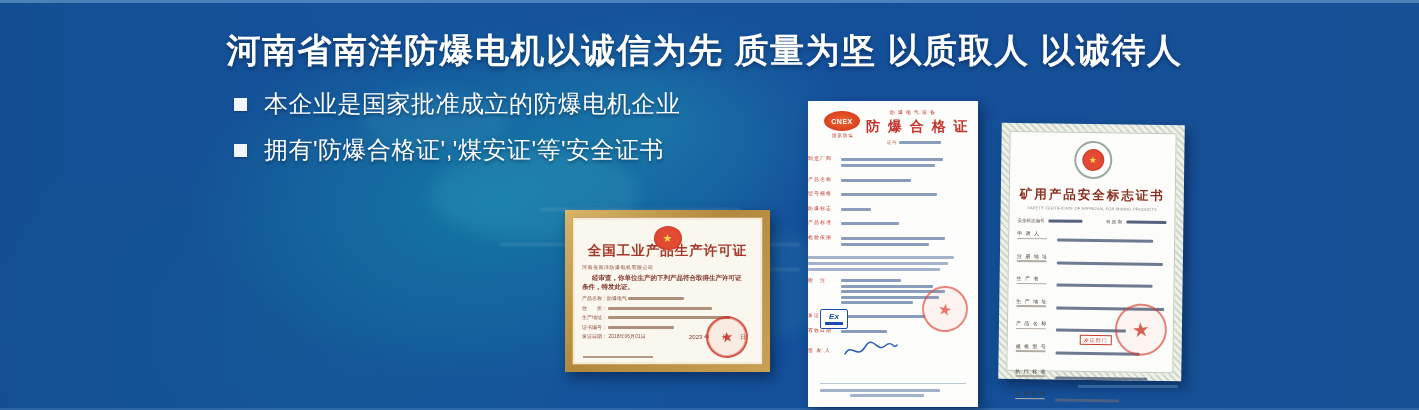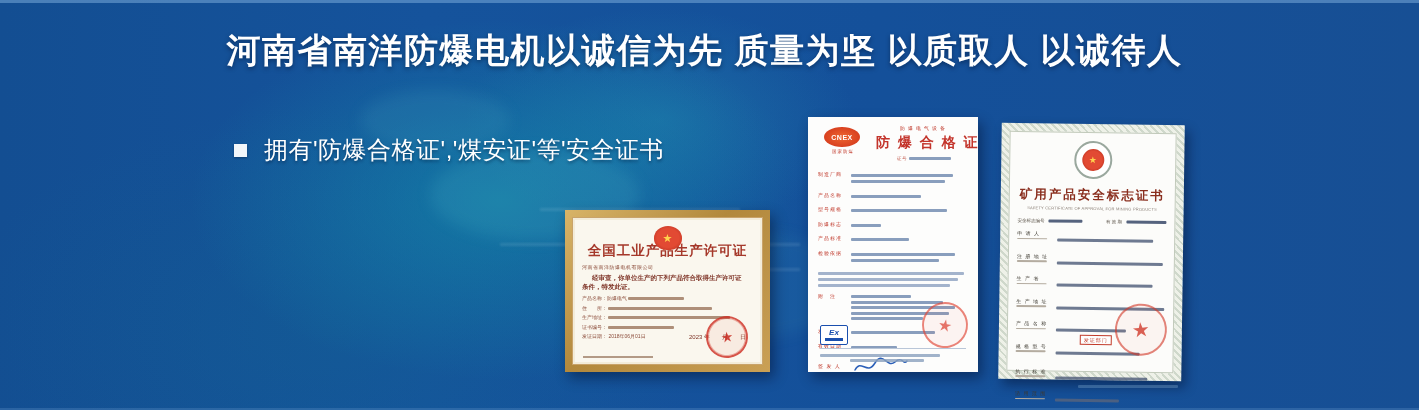--- a/index.html
+++ b/index.html
@@ -52,21 +52,21 @@
   .c1-row{margin-top:3.5px;font-size:5px;color:#8a4a38;white-space:nowrap;}
   .cert1 .bar{background:#a07d64;opacity:.85;}
   .c1-expiry{position:absolute;right:16px;bottom:22px;font-size:6px;color:#7e3326;}
   .c1-seal{position:absolute;right:14px;top:98px;width:38px;height:38px;border:2px solid rgba(205,45,35,.8);
     border-radius:50%;display:flex;align-items:center;justify-content:center;
     box-shadow:inset 0 0 0 1px rgba(205,45,35,.35);transform:rotate(-8deg);background:rgba(230,80,60,.07);}
   .c1-seal span{color:rgba(200,40,30,.85);font-size:14px;}
   .c1-bottomline{position:absolute;left:10px;bottom:6px;width:70px;height:2px;background:#b39a86;}
 
   
-  .cert2{left:808px;top:117px;width:170px;height:255px;background:#fdfdfc;padding:8px 10px;box-sizing:border-box;}
+  .cert2{left:808px;top:101px;width:170px;height:306px;background:#fdfdfc;padding:8px 0;box-sizing:border-box;}
   .cnex-logo{position:absolute;left:16px;top:10px;width:38px;text-align:center;}
   .cnex-oval{width:36px;height:20px;background:radial-gradient(#e85c2c 20%,#cf3018);border-radius:50%;
     display:flex;align-items:center;justify-content:center;}
   .cnex-oval span{color:#fff;font-size:7px;font-weight:bold;letter-spacing:.5px;}
   .cnex-sub{font-size:4.5px;color:#c0392b;margin-top:2px;letter-spacing:1px;}
   .c2-head{margin-left:58px;text-align:center;width:96px;}
   .c2-small{font-size:5px;color:#c0392b;letter-spacing:3px;}
   .c2-title{font-size:14px;font-weight:bold;color:#c3342b;letter-spacing:2px;margin-top:3px;white-space:nowrap;}
   .c2-no{font-size:4.5px;color:#c0574a;margin-top:4px;letter-spacing:.5px;}
   .c2-rows{margin-top:10px;}
@@ -133,20 +133,24 @@
   <div class="edge-bottom"></div>
   <div class="blob b1"></div>
   <div class="blob b2"></div>
   <div class="blob b3"></div>
   <div class="streak s1"></div>
   <div class="streak s2"></div>
   <div class="streak s3"></div>
 
   <h1 class="headline">河南省南洋防爆电机以诚信为先 质量为坚 以质取人 以诚待人</h1>
 
+  <div class="bullet bullet-1">
+    <span class="sq"></span>
+    <span class="btxt">本企业是国家批准成立的防爆电机企业</span>
+  </div>
   <div class="bullet bullet-2">
     <span class="sq"></span>
     <span class="btxt">拥有'防爆合格证','煤安证'等'安全证书</span>
   </div>
 
   <div class="cert cert1">
     <div class="c1-inner">
       <div class="c1-emblem">
           <span class="star">★</span>
         </div>

